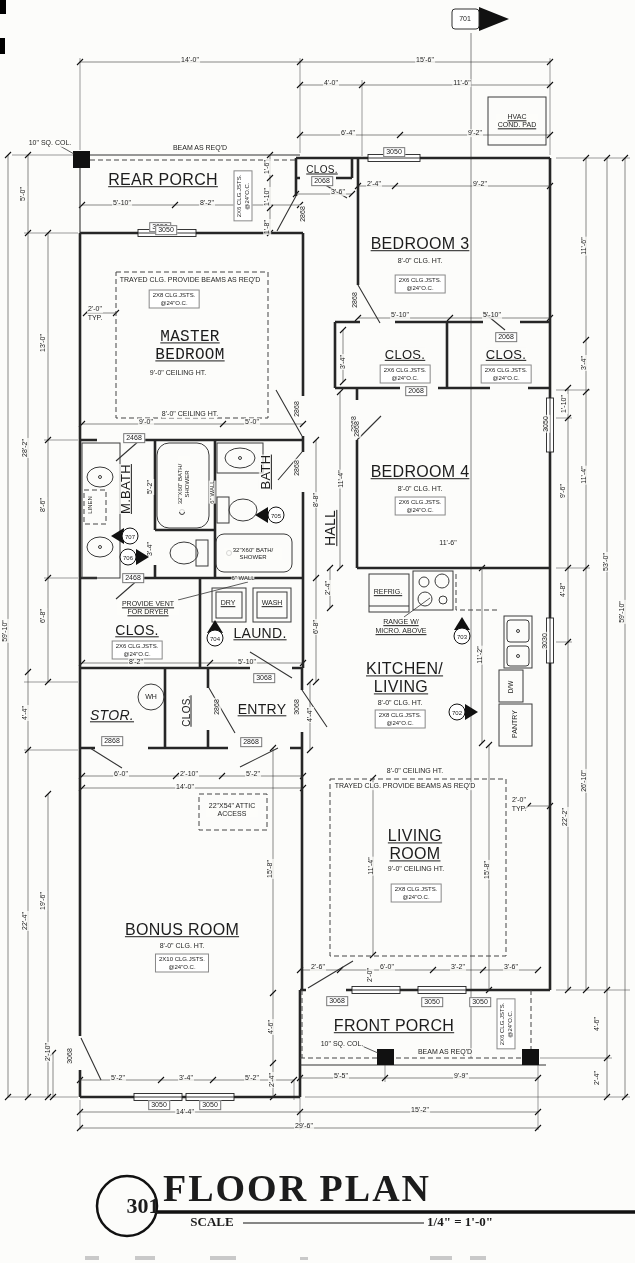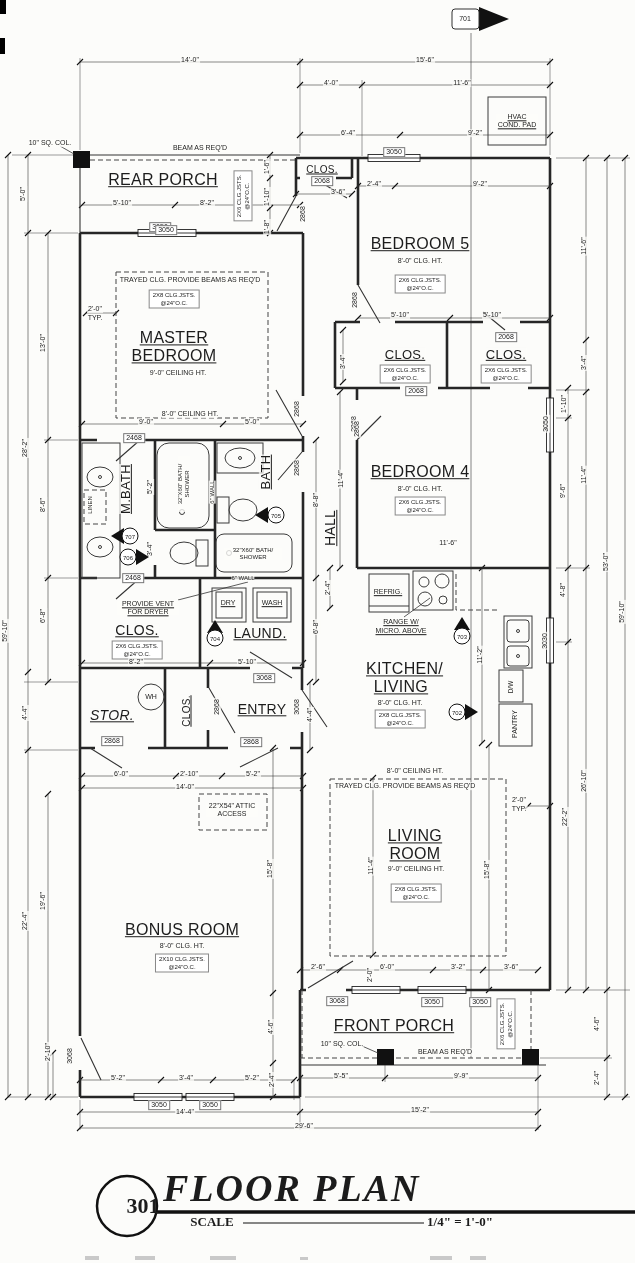--- a/index.html
+++ b/index.html
@@ -214,21 +214,21 @@
   <div class="lbl dim" style="left:338px;top:192px;">3'-6"</div>
   <div class="lbl dim" style="left:374px;top:184px;">2'-4"</div>
   <div class="lbl dim" style="left:480px;top:184px;">9'-2"</div>
   <div class="lbl dim v" style="left:267px;top:167px;">1'-6"</div>
   <div class="lbl dim v" style="left:267px;top:197px;">1'-10"</div>
   <div class="lbl dim v" style="left:267px;top:227px;">1'-8"</div>
   <div class="lbl dim v" style="left:303px;top:214px;">2868</div>
   <div class="lbl dim v" style="left:23px;top:194px;">5'-0"</div>
 
   <div class="lbl bx" style="left:394px;top:152px;position:absolute;transform:translate(-50%,-50%);z-index:3;">3050</div>
-  <div class="lbl room rbig" style="left:420px;top:244px;">BEDROOM 5</div>
+  <div class="lbl room rbig" style="left:420px;top:244px;">BEDROOM 3</div>
   <div class="lbl clg" style="left:420px;top:261px;">8'-0" CLG. HT.</div>
   <div class="jb" style="left:420px;top:284px;"><span>2X6  CLG.JSTS.</span><br><span>@24"O.C.</span></div>
   <div class="lbl dim v" style="left:584px;top:246px;">11'-6"</div>
   <div class="lbl dim v" style="left:584px;top:363px;">3'-4"</div>
   <div class="lbl dim v" style="left:606px;top:562px;">53'-0"</div>
   <div class="lbl dim v" style="left:622px;top:612px;">59'-10"</div>
   <div class="lbl dim v" style="left:5px;top:631px;">59'-10"</div>
   <div class="lbl dim" style="left:400px;top:315px;">5'-10"</div>
   <div class="lbl dim" style="left:492px;top:315px;">5'-10"</div>
   <div class="lbl dim v" style="left:355px;top:300px;">2868</div>
@@ -241,21 +241,21 @@
   <div class="lbl dim v" style="left:343px;top:362px;">3'-4"</div>
   <div class="lbl dim v" style="left:354px;top:424px;">2868</div>
   <div class="lbl dim v" style="left:546px;top:424px;">3050</div>
   <div class="lbl dim v" style="left:564px;top:404px;">1'-10"</div>
 
   <div class="lbl bx" style="left:166px;top:230px;position:absolute;transform:translate(-50%,-50%);z-index:3;">3050</div>
   <div class="lbl note" style="left:190px;top:280px;">TRAYED CLG. PROVIDE BEAMS AS REQ'D</div>
   <div class="jb" style="left:174px;top:299px;"><span>2X8  CLG.JSTS.</span><br><span>@24"O.C.</span></div>
   <div class="lbl dim" style="left:95px;top:309px;">2'-0"</div>
   <div class="lbl dim" style="left:95px;top:318px;">TYP.</div>
-  <div class="lbl room rbig wrap" style="left:174px;top:347px;width:96px;">MASTER BEDROOM</div>
+  <div class="lbl room rbig wrap" style="left:190px;top:347px;width:96px;font-family:Liberation Mono, monospace;">MASTER BEDROOM</div>
   <div class="lbl clg" style="left:178px;top:373px;">9'-0" CEILING HT.</div>
   <div class="lbl clg" style="left:190px;top:414px;">8'-0" CEILING HT.</div>
   <div class="lbl dim" style="left:146px;top:422px;">9'-0"</div>
   <div class="lbl dim" style="left:252px;top:422px;">5'-0"</div>
   <div class="lbl dim v" style="left:297px;top:409px;">2868</div>
   <div class="lbl dim v" style="left:43px;top:343px;">13'-0"</div>
   <div class="lbl dim v" style="left:25px;top:448px;">28'-2"</div>
   <div class="lbl bx" style="left:134px;top:438px;position:absolute;transform:translate(-50%,-50%);z-index:3;">2468</div>
 
   <div class="lbl room rmed v" style="left:126px;top:489px;">M.BATH</div>
@@ -365,17 +365,17 @@
   <div class="lbl note" style="left:445px;top:1052px;">BEAM AS REQ'D</div>
   <div class="jb v" style="left:506px;top:1024px;"><span>2X6  CLG.JSTS.</span><br><span>@24"O.C.</span></div>
   <div class="lbl dim" style="left:341px;top:1076px;">5'-5"</div>
   <div class="lbl dim" style="left:461px;top:1076px;">9'-9"</div>
   <div class="lbl dim" style="left:420px;top:1110px;">15'-2"</div>
   <div class="lbl dim" style="left:304px;top:1126px;">29'-6"</div>
   <div class="lbl dim v" style="left:597px;top:1024px;">4'-6"</div>
   <div class="lbl dim v" style="left:597px;top:1078px;">2'-4"</div>
 
   <div class="title-num" style="left:127px;top:1206px;margin-left:16px;">301</div>
-  <div class="title-main" style="left:163px;top:1188px;font-style:italic;">FLOOR PLAN</div>
+  <div class="title-main" style="left:163px;top:1188px;">FLOOR PLAN</div>
   <div class="title-scale" style="left:212px;top:1222px;">SCALE</div>
   <div class="title-scale" style="left:460px;top:1222px;">1/4" = 1'-0"</div>
 
 </div>
 
 </body></html>

